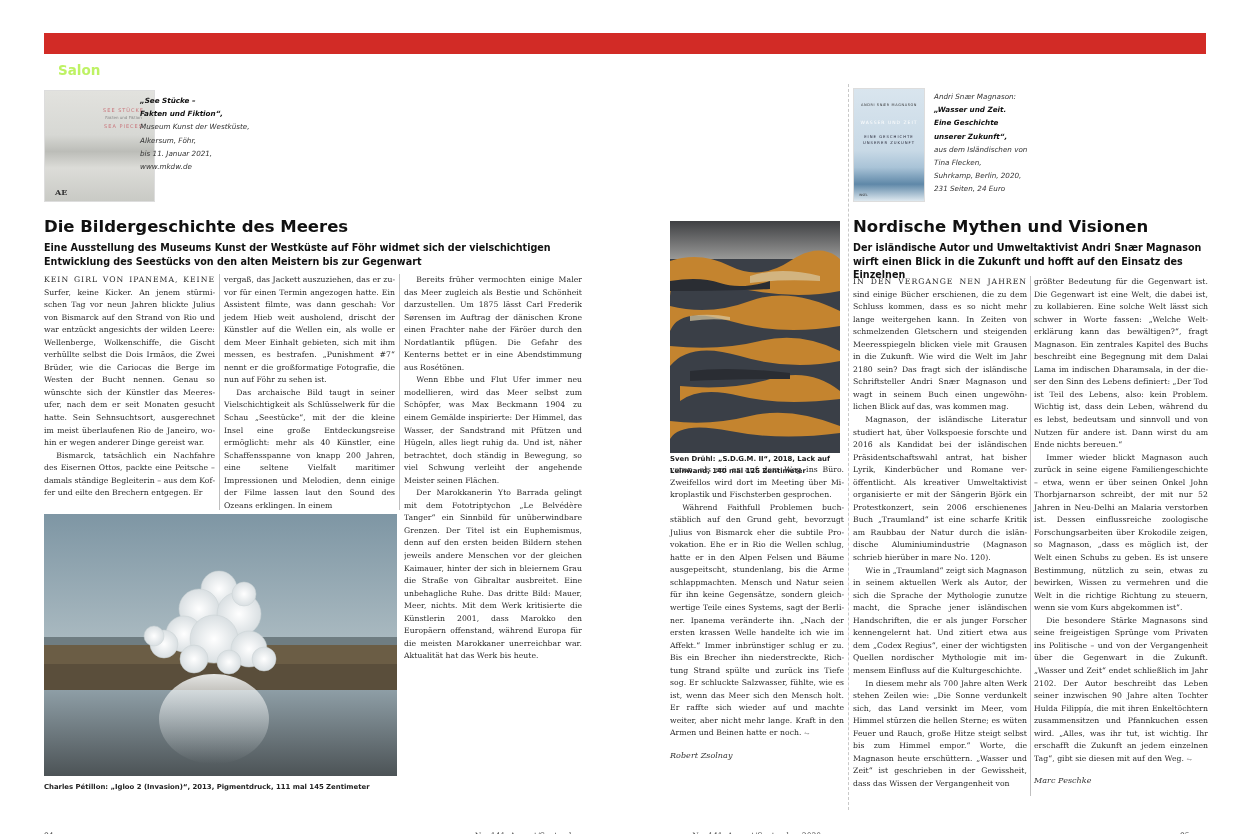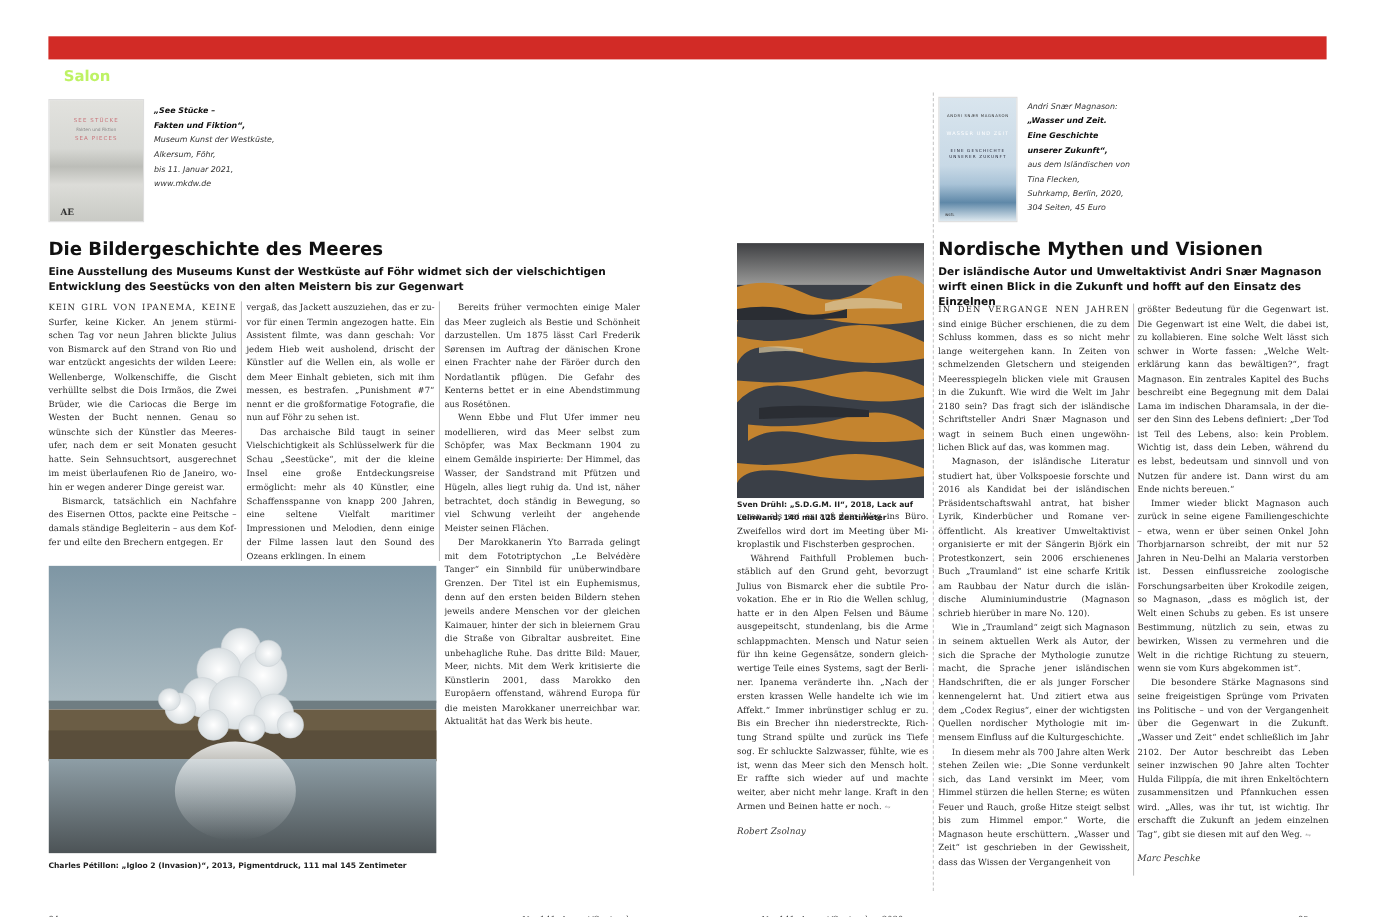--- a/index.html
+++ b/index.html
@@ -4,21 +4,21 @@
 <style>
   html, body { margin: 0; padding: 0; background: #ffffff; }
   body { width: 1250px; height: 834px; position: relative; overflow: hidden;
          font-family: "DejaVu Serif", serif; color: #231f20; }
   .abs { position: absolute; }
   .banner { left: 44px; top: 33px; width: 1162px; height: 21px; background: #d22b26; }
   .banner span { position: absolute; left: 14px; top: 1px; color: #bef264;
                  font-family: "DejaVu Sans", sans-serif; font-weight: bold; font-size: 13.5px; margin-top: 28px; }
   .cover { border: 1px solid #ddd; }
   .cover1 { left: 44px; top: 90px; width: 85px; height: 110px;
-            background: linear-gradient(180deg,#e2e2de 0%,#d7d8d4 40%,#bcbdb8 55%,#dcdcd8 70%,#c9cac5 100%); }
+            background: linear-gradient(180deg,#e2e2de 0%,#d7d8d4 40%,#bcbdb8 55%,#dcdcd8 70%,#c9cac5 100%); padding-left: 24px; }
   .cover1 .t1 { position:absolute; top: 16px; width:100%; text-align:center; font-family:"DejaVu Sans",sans-serif; font-size:5px; letter-spacing:1px; color:#c9747a; }
   .cover1 .t2 { position:absolute; top: 24px; width:100%; text-align:center; font-family:"DejaVu Sans",sans-serif; font-size:4px; color:#888; }
   .cover1 .t3 { position:absolute; top: 32px; width:100%; text-align:center; font-family:"DejaVu Sans",sans-serif; font-size:5px; letter-spacing:1px; color:#c9747a; }
   .cover1 .logo { position:absolute; bottom: 4px; left: 10px; font-size: 8px; font-weight:bold; color:#333; }
   .cover2 { left: 853px; top: 88px; width: 70px; height: 112px;
             background: linear-gradient(180deg,#d9e5ee 0%,#c8d9e6 55%,#a9c3d7 70%,#5f88a8 85%,#dde8ef 100%); }
   .cover2 .a { position:absolute; top: 14px; width:100%; text-align:center; font-family:"DejaVu Sans",sans-serif; font-size:3.5px; letter-spacing:0.6px; color:#333; line-height:5px; }
   .cover2 .b { position:absolute; top: 31px; width:100%; text-align:center; font-family:"DejaVu Sans",sans-serif; font-size:4.5px; letter-spacing:1px; color:#fff; line-height:6px; }
   .cover2 .c { position:absolute; top: 45px; width:100%; text-align:center; font-family:"DejaVu Sans",sans-serif; font-size:3.8px; letter-spacing:1px; color:#223; line-height:5.5px; }
   .cover2 .d { position:absolute; bottom: 4px; left: 5px; font-family:"DejaVu Sans",sans-serif; font-size:3px; color:#333; }
@@ -185,21 +185,21 @@
   <div class="d">INSEL</div>
 </div>
 <div class="abs info info2">
   <div>Andri Snær Magnason:</div>
   <div class="b">„Wasser und Zeit.</div>
   <div class="b">Eine Geschichte</div>
   <div class="b">unserer Zukunft“,</div>
   <div>aus dem Isländischen von</div>
   <div>Tina Flecken,</div>
   <div>Suhrkamp, Berlin, 2020,</div>
-  <div>304 Seiten, 45 Euro</div>
+  <div>231 Seiten, 24 Euro</div>
 </div>
 
 <div class="abs headline h2">Nordische Mythen und Visionen</div>
 <div class="abs deck d2">Der isländische Autor und Umweltaktivist Andri Snær Magnason wirft einen Blick in die Zukunft und hofft auf den Einsatz des Einzelnen</div>
 
 <div class="abs col c5">
   <p class="first"><span class="caps">IN DEN VERGANGE NEN JAHREN</span><span> sind einige Bücher erschienen, die zu dem Schluss kommen, dass es so nicht mehr lange weitergehen kann. In Zeiten von schmelzenden Gletschern und steigenden Meeresspiegeln blicken viele mit Grausen in die Zukunft. Wie wird die Welt im Jahr 2180 sein? Das fragt sich der isländische Schriftsteller Andri Snær Magnason und wagt in seinem Buch einen ungewöhn­lichen Blick auf das, was kommen mag.</span></p>
   <p>Magnason, der isländische Literatur studiert hat, über Volkspoesie forschte und 2016 als Kandidat bei der isländischen Präsidentschaftswahl antrat, hat bisher Lyrik, Kinderbücher und Romane ver­öffentlicht. Als kreativer Umweltaktivist organisierte er mit der Sängerin Björk ein Protestkonzert, sein 2006 erschienenes Buch „Traumland“ ist eine scharfe Kritik am Raubbau der Natur durch die islän­dische Aluminiumindustrie (Magnason schrieb hierüber in mare No. 120).</p>
   <p>Wie in „Traumland“ zeigt sich Magna­son in seinem aktuellen Werk als Autor, der sich die Sprache der Mythologie zunut­ze macht, die Sprache jener isländischen Handschriften, die er als junger Forscher kennengelernt hat. Und zitiert etwa aus dem „Codex Regius“, einer der wichtigsten Quellen nordischer Mythologie mit im­mensem Einfluss auf die Kulturgeschichte.</p>
   <p>In diesem mehr als 700 Jahre alten Werk stehen Zeilen wie: „Die Sonne ver­dunkelt sich, das Land versinkt im Meer, vom Himmel stürzen die hellen Sterne; es wüten Feuer und Rauch, große Hitze steigt selbst bis zum Himmel empor.“ Worte, die Magnason heute erschüttern. „Wasser und Zeit“ ist geschrieben in der Gewissheit, dass das Wissen der Vergangenheit von</p>

